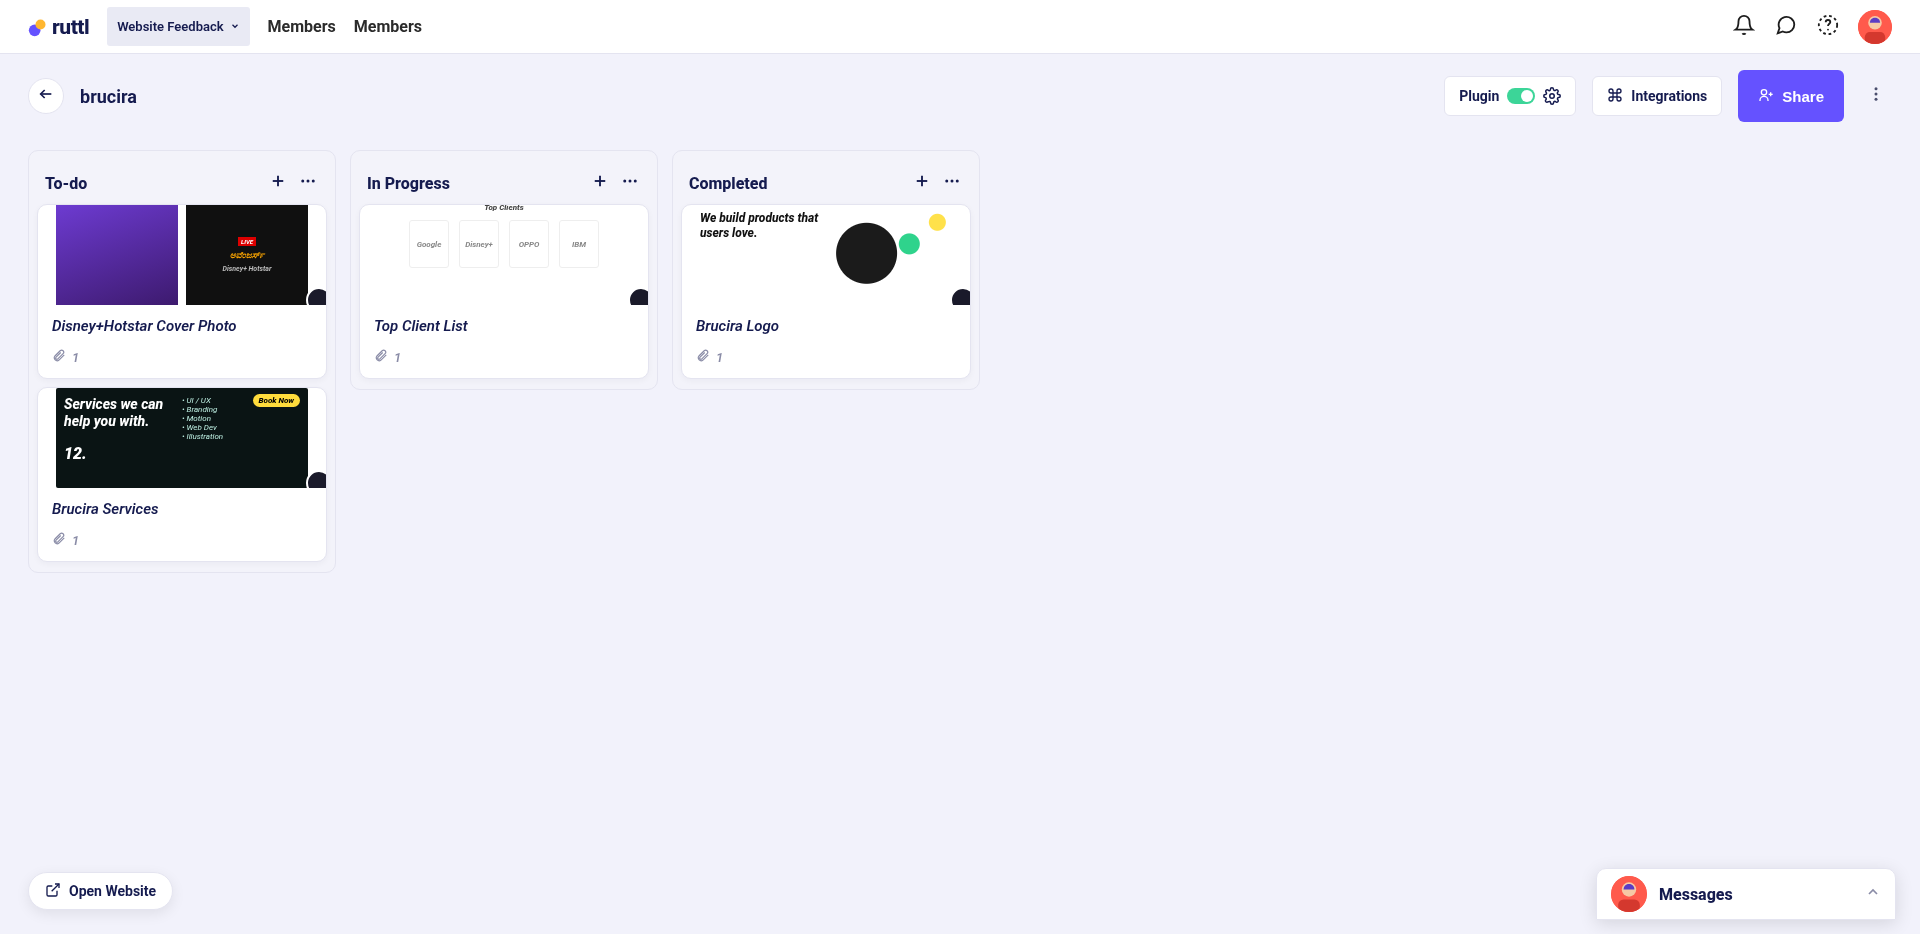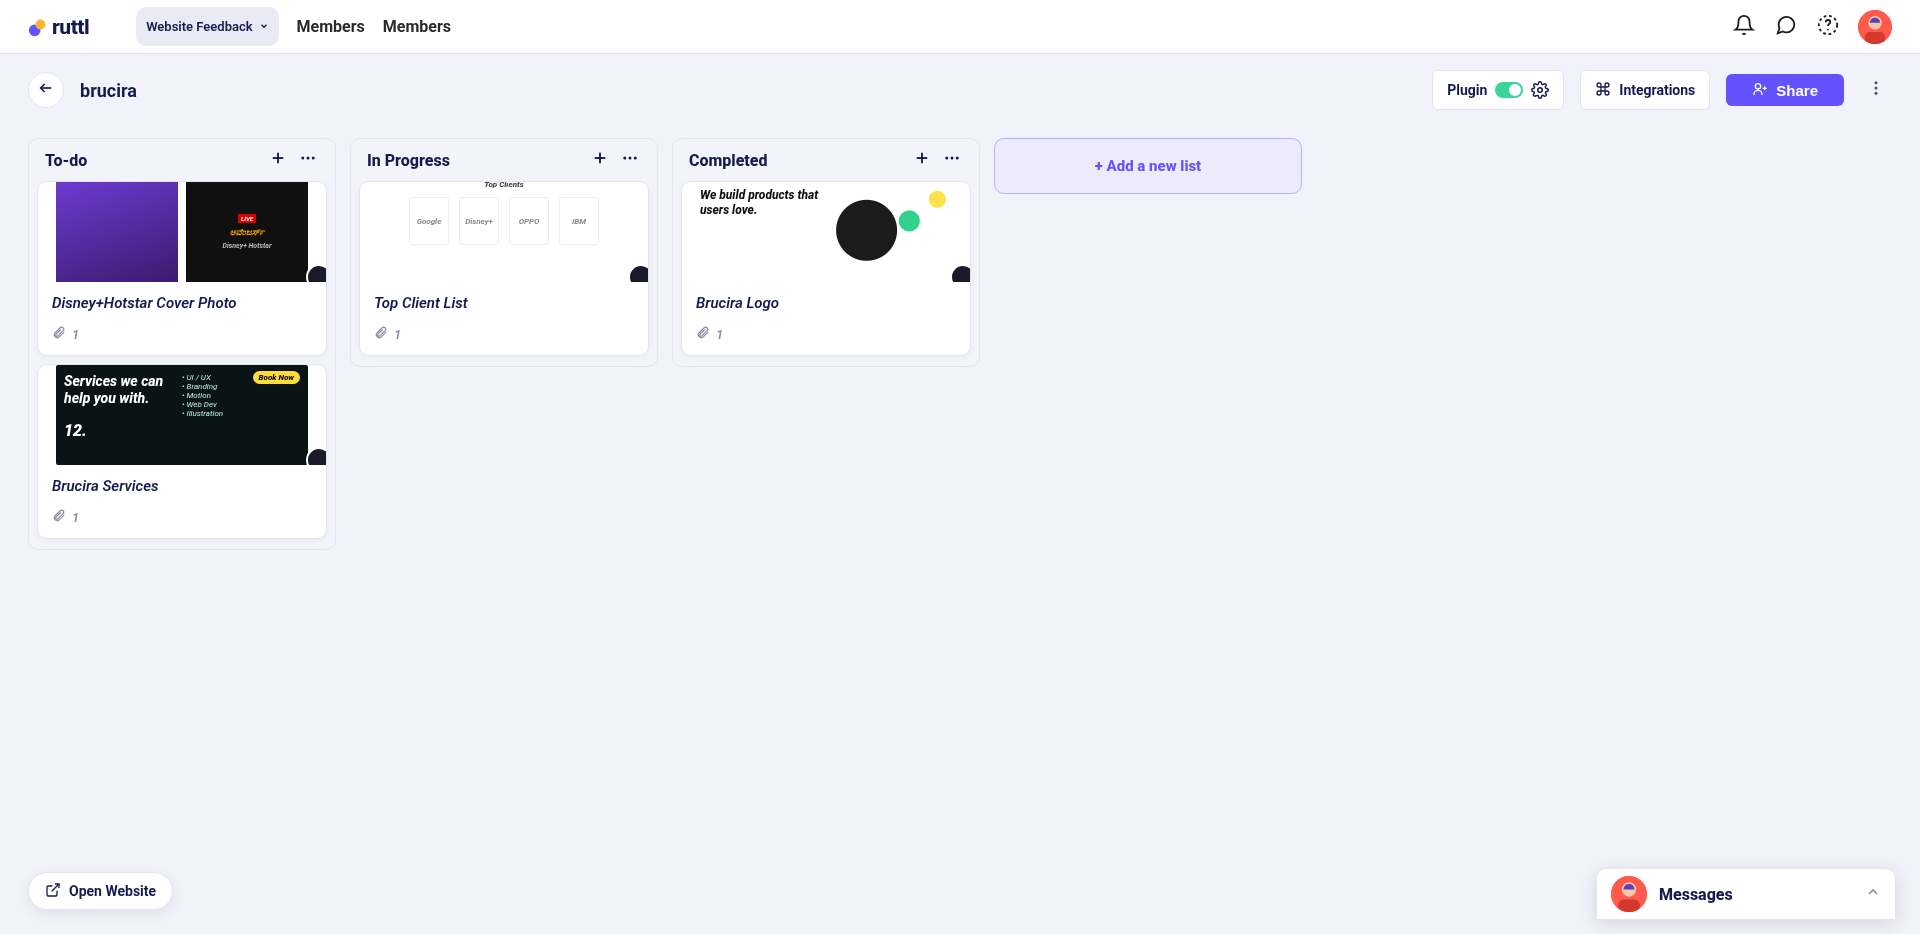--- a/index.html
+++ b/index.html
@@ -22,25 +22,24 @@
   
   .topnav {
     display: flex; align-items: center; gap: 18px;
     height: 54px;
     padding: 0 28px;
     border-bottom: 1px solid var(--border);
   }
   .logo { display: flex; align-items: center; gap: 4px; font-weight: 800; font-size: 21px; color: var(--text-dark); letter-spacing: -0.5px;}
   .logo .mark { width: 20px; height: 20px; display:inline-flex; }
   .dropdown-pill {
-    background: var(--pill); border-radius: 10px;
+    background: var(--pill); border-radius: 3px;
     padding: 12px 10px; font-size: 13px; font-weight: 600;
     color: var(--text-dark); display:flex; align-items:center; gap:6px;
     cursor: pointer;
-    margin-left: 29px;
   }
   .navlink { font-size: 16px; font-weight: 700; color: #2b2b2b; cursor:pointer; }
   .spacer { flex: 1; }
   .icon-btn { width: 24px; height: 24px; display:flex; align-items:center; justify-content:center; cursor:pointer; }
   .avatar { width: 34px; height: 34px; border-radius: 50%; background: #ff5a4c; display:flex; align-items:center; justify-content:center; overflow:hidden; cursor:pointer;}
   .avatar svg { width: 100%; height: 100%; }
 
   
   .toolbar-wrap { background: var(--bg-page); border-bottom:0; }
   .toolbar {
@@ -63,34 +62,34 @@
     width: 28px; height: 16px; border-radius: 10px;
     background: var(--toggle); position:relative;
   }
   .toggle::after {
     content:""; position:absolute; right:2px; top:2px;
     width:12px;height:12px;border-radius:50%;background:#fff;
   }
   .gear { width:18px;height:18px; }
   .primary-btn {
     background: var(--primary); color:#fff; border:none; border-radius:6px;
-    height:32px; padding:0 26px; font-size:15px; font-weight:700;
+    height:52px; padding:0 20px; font-size:15px; font-weight:700;
     display:flex; align-items:center; gap:8px; cursor:pointer;
   }
   .kebab { width:32px; height:40px; display:flex;align-items:center;justify-content:center; cursor:pointer;}
 
   
   .board-scroll { background: var(--bg-page); min-height: calc(100vh - 54px - 72px); padding: 12px 28px 40px 28px; overflow-x:auto;}
   .lists { display:flex; gap:14px; align-items:flex-start; }
   .list {
     width: 308px; flex:0 0 308px;
     background: #f3f3fa;
     border:1px solid var(--border);
     border-radius:10px;
-    padding: 4px 8px 10px 8px;
+    padding: 15px 8px 10px 8px;
   }
   .list-header { display:flex; align-items:center; padding: 6px 8px 10px 8px;}
   .list-title { font-size:16px; font-weight:800; color: var(--text-dark); }
   .list-header .spacer{flex:1;}
   .list-act { width:22px;height:22px;display:flex;align-items:center;justify-content:center;cursor:pointer; margin-left:8px;}
   .cards { display:flex; flex-direction:column; gap:8px;font-style:italic; }
   .card {
     background:#fff; border:1px solid var(--border); border-radius:10px;
     overflow:hidden; cursor:pointer;
     box-shadow: 0 2px 6px rgba(20,20,60,0.04);
@@ -404,23 +403,20 @@
         <div class="card-meta">
           <span><svg viewBox="0 0 24 24" fill="none" stroke="#8a8ca7" stroke-width="2">
                       <path d="M21 10l-9 9a5 5 0 01-7-7l9-9a3.5 3.5 0 015 5l-9 9a2 2 0 01-3-3l8-8"></path>
                     </svg></span>
           <span>1</span>
         </div>
       </div>
             </div>
           </div>
         </div>
-        <div class="add-list">
-          <span>+ Add a new list</span>
-        </div>
       </div>
   </div>
 </div>
 
 <div class="open-website">
   <span>
     <svg width="16" height="16" viewBox="0 0 24 24" fill="none" stroke="#151b4f" stroke-width="2">
         <path d="M18 13v6a2 2 0 01-2 2H5a2 2 0 01-2-2V8a2 2 0 012-2h6"></path>
         <polyline points="15 3 21 3 21 9"></polyline>
         <line x1="10" y1="14" x2="21" y2="3"></line>

